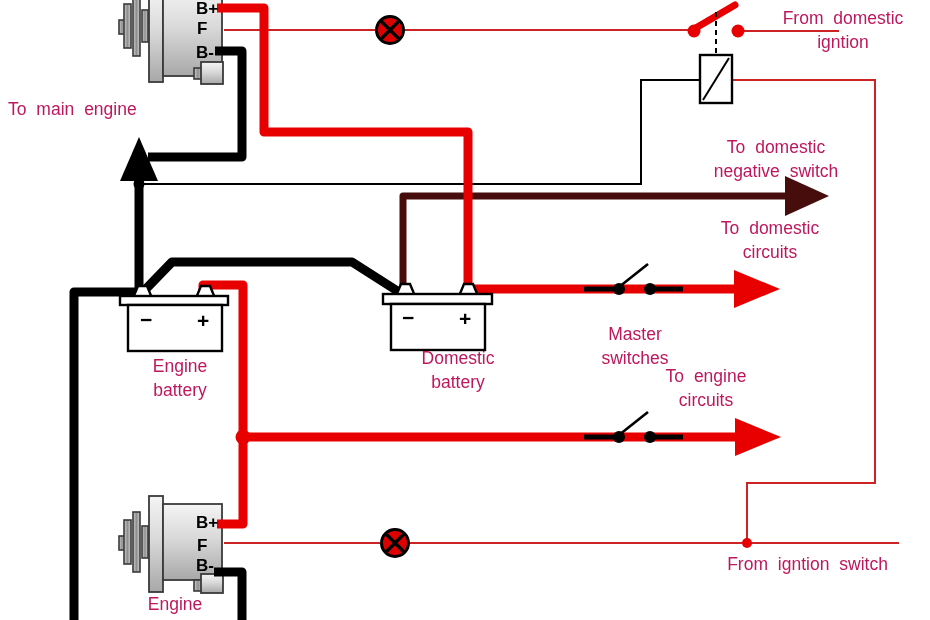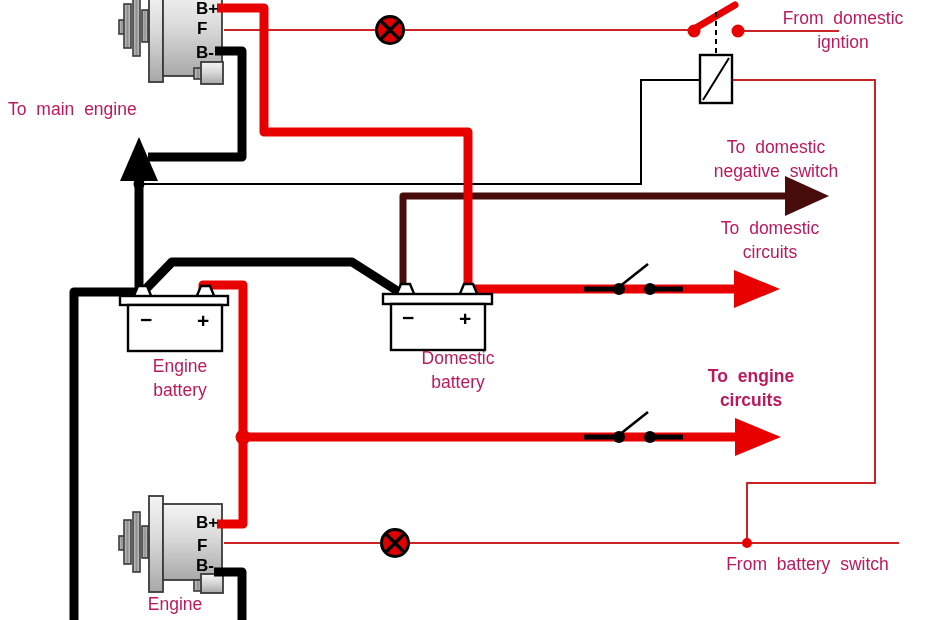--- a/index.html
+++ b/index.html
@@ -164,38 +164,42 @@
   <div class="lbl center" style="left:690px;top:135px;width:172px;">
     <div>To domestic</div>
     <div>negative switch</div>
   </div>
 
   <div class="lbl center" style="left:690px;top:216px;width:160px;">
     <div>To domestic</div>
     <div>circuits</div>
   </div>
 
-
-  <div class="lbl center" style="left:681px;top:364px;width:140px;font-weight:bold;">
+  <div class="lbl center" style="left:565px;top:322px;width:140px;">
+    <div>Master</div>
+    <div>switches</div>
+  </div>
+
+  <div class="lbl center" style="left:636px;top:364px;width:140px;">
     <div>To engine</div>
     <div>circuits</div>
   </div>
 
   <div class="lbl center" style="left:110px;top:354px;width:140px;">
     <div>Engine</div>
     <div>battery</div>
   </div>
 
   <div class="lbl center" style="left:388px;top:346px;width:140px;">
     <div>Domestic</div>
     <div>battery</div>
   </div>
 
   <div class="lbl center" style="left:705px;top:552px;width:205px;">
-    <div>From battery switch</div>
+    <div>From igntion switch</div>
   </div>
 
   <div class="lbl center" style="left:113px;top:592px;width:124px;">
     <div>Engine</div>
   </div>
 
   <span class="term" style="left:196px;top:-1px;">B+</span>
   <span class="term" style="left:197px;top:19px;">F</span>
   <span class="term" style="left:196px;top:43px;">B-</span>
 

